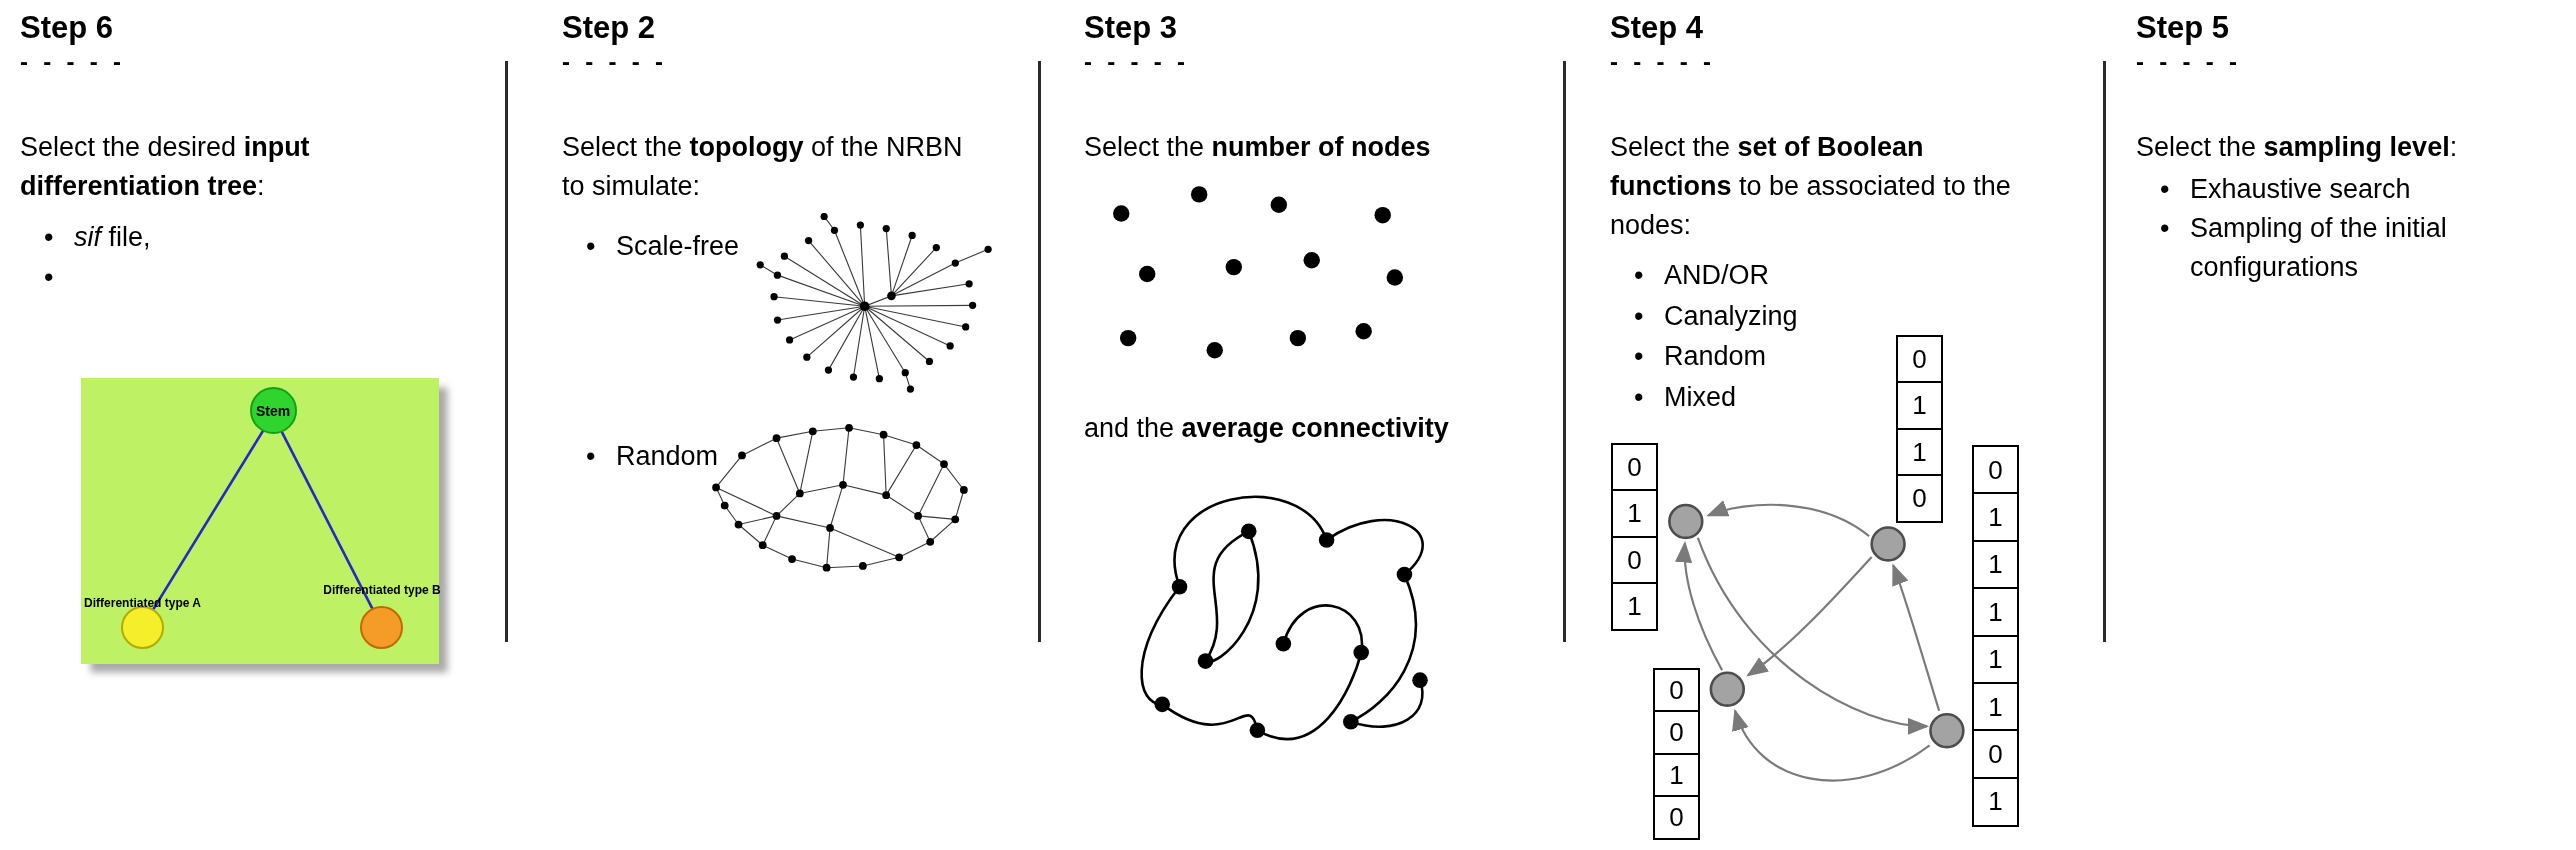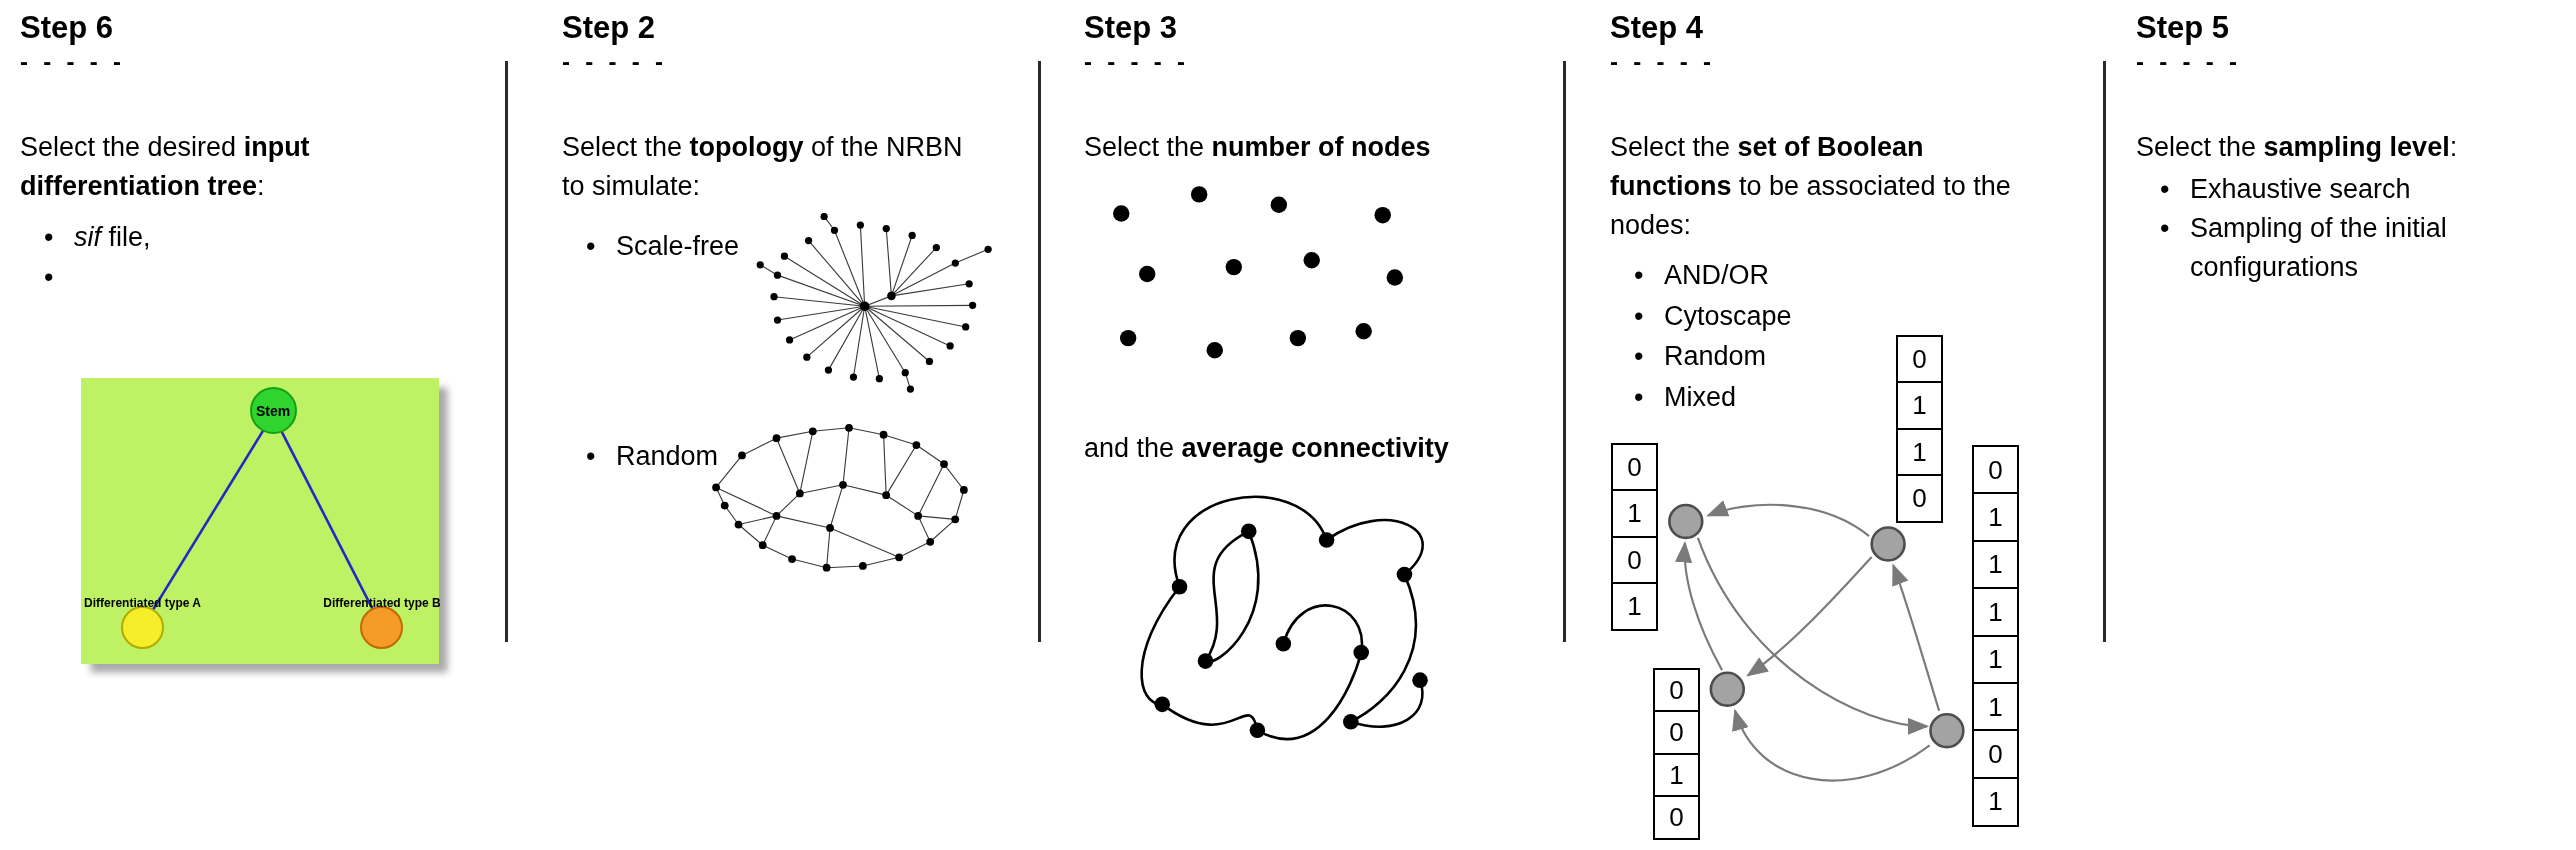--- a/index.html
+++ b/index.html
@@ -17,21 +17,21 @@
   
   .tree-box{width:358px;height:286px;background:#bef264;box-shadow:8.7px 8.7px 7px #a9a9a9}
   .tree-box svg{position:absolute;left:0;top:0}
   .tnode{position:absolute;border-radius:50%}
   .stem-node{left:169px;top:8.7px;width:47px;height:47px;background:#2fd42f;border:2.6px solid #14a014}
   .ta-node{left:40px;top:228px;width:43px;height:43px;background:#f5ee2a;border:2.6px solid #b4aa00}
   .tb-node{left:279px;top:228px;width:43px;height:43px;background:#f59b28;border:2.6px solid #c06a00}
   .tlabel{position:absolute;font-weight:bold;text-align:center;font-size:12px;line-height:16.4px}
   .stem-label{left:140px;top:25px;width:104px;font-size:14px}
   .a-label{left:-3.5px;top:217px;width:130px}
-  .b-label{left:236px;top:217px;width:130px}
+  .b-label{left:236px;top:204px;width:130px}
   
   .ttable{position:absolute}
   .tcell{width:47px;height:49px;border:2.6px solid #000;background:#fff;margin-top:-2.6px;
          display:flex;align-items:center;justify-content:center;font-size:26px}
   .tcell:first-child{margin-top:0}
   .ttable.r8 .tcell{height:50px}
   .ttable.b4 .tcell{height:45px}
   .net-svg{position:absolute}
 </style>
 </head>
@@ -171,21 +171,21 @@
         <circle cx="158" cy="104" r="9.5"></circle>
       <circle cx="248" cy="96" r="9.5"></circle>
         <circle cx="344" cy="116" r="9.5"></circle>
       <circle cx="36" cy="186" r="9.5"></circle>
         <circle cx="136" cy="200" r="9.5"></circle>
       <circle cx="232" cy="186" r="9.5"></circle>
         <circle cx="308" cy="178" r="9.5"></circle>
     </g>
   </svg>
 
-  <p class="blk text" style="top:429px;width:467px"><span>and the </span><b>average connectivity</b></p>
+  <p class="blk text" style="top:409px;width:467px"><span>and the </span><b>average connectivity</b></p>
 
   <svg class="net-svg" style="left:35px;top:474px" width="346" height="286" viewBox="0 0 400 330">
     <g stroke="#000" stroke-width="3" fill="none">
       <path d="M70,130 C 30,20 210,-10 240,76"></path>
       <path d="M150,66 C 190,166 110,226 100,216"></path>
       <path d="M240,76 C 310,26 390,66 330,116"></path>
       <path d="M330,116 C 370,206 310,266 268,286"></path>
       <path d="M70,130 C 10,206 20,266 50,266"></path>
       <path d="M50,266 C 130,326 150,246 160,296"></path>
       <path d="M160,296 C 230,336 270,246 280,206"></path>
@@ -214,21 +214,21 @@
   <div class="dashes">- - - - -</div>
 
   <p class="blk text" style="top:128px;width:424px"><span>Select the </span><b>set of Boolean functions</b><span> to be associated to the nodes:</span></p>
 
   <div class="blk bullet" style="top:256px;width:346px">
     <span class="bchar">•</span>
     <span class="btext">AND/OR</span>
   </div>
   <div class="blk bullet" style="top:297px;width:346px">
     <span class="bchar">•</span>
-    <span class="btext">Cytoscape</span>
+    <span class="btext">Canalyzing</span>
   </div>
   <div class="blk bullet" style="top:337px;width:346px">
     <span class="bchar">•</span>
     <span class="btext">Random</span>
   </div>
   <div class="blk bullet" style="top:378px;width:346px">
     <span class="bchar">•</span>
     <span class="btext">Mixed</span>
   </div>
 </div>

